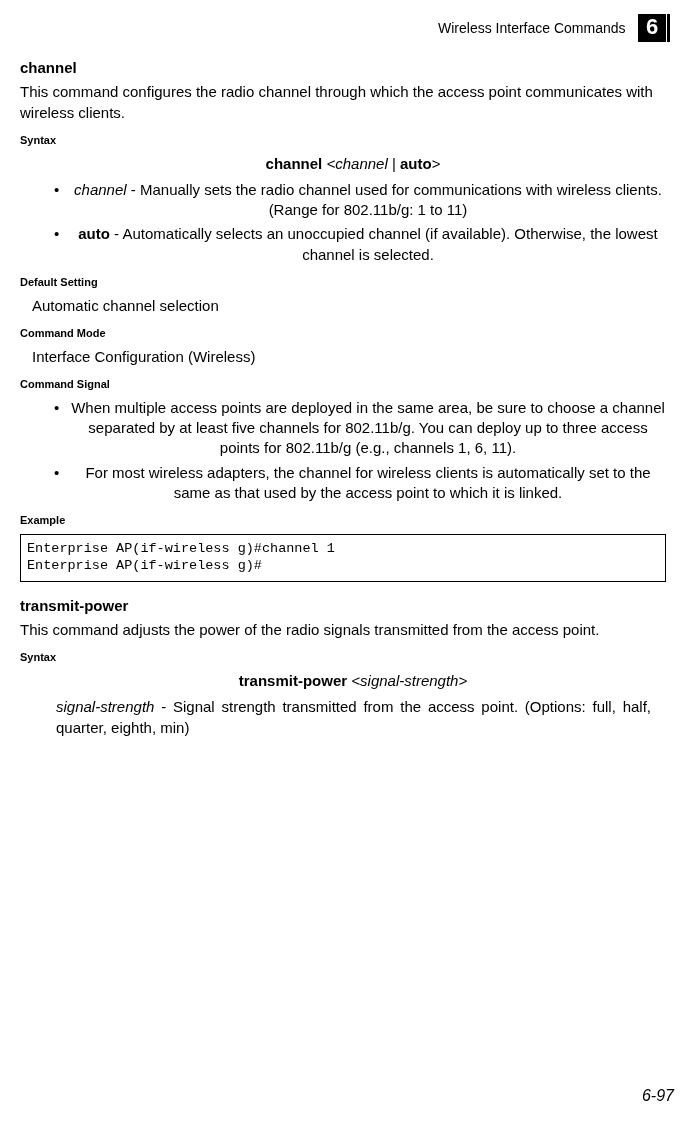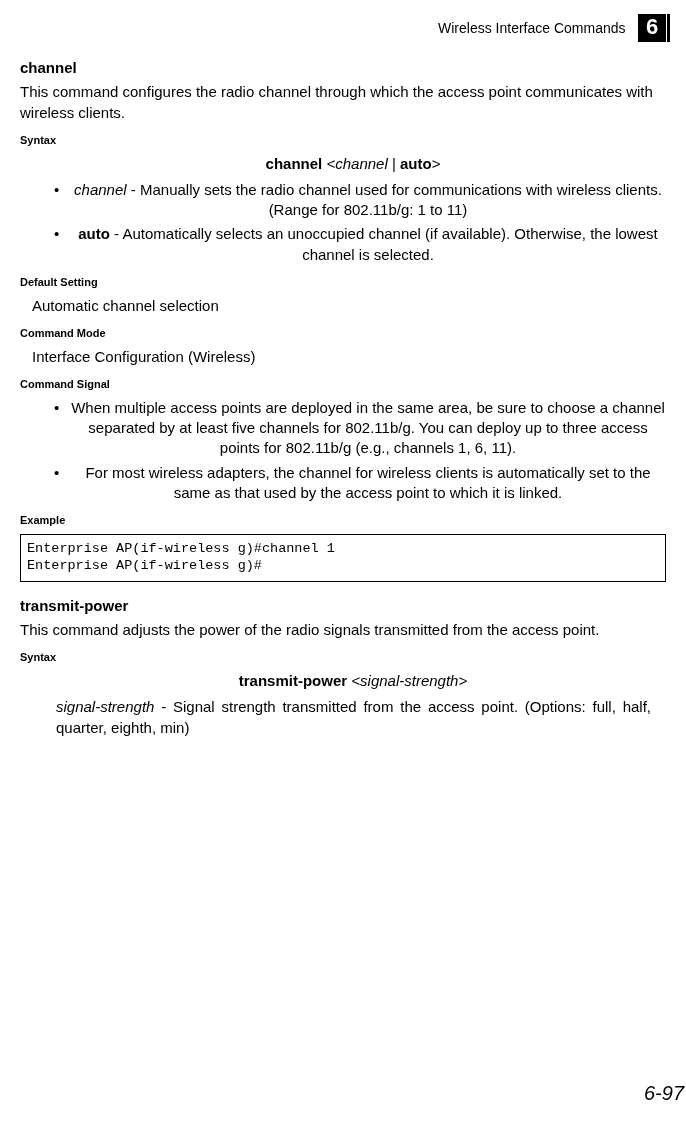--- a/index.html
+++ b/index.html
@@ -94,22 +94,22 @@
     padding: 6px 6px;
     font-family: "Courier New", monospace;
     font-size: 13.5px;
     white-space: pre;
     margin: 4px 0 14px 0;
     line-height: 1.25;
   }
   .footer {
     position: absolute;
     bottom: 18px;
-    right: 2px;
-    font-size: 20px;
+    right: 12px;
+    font-size: 16px;
     font-style: italic;
   }
   .param-desc {
     margin: 2px 15px 6px 36px;
   }
   .justify { text-align: justify; }
 </style>
 </head>
 <body>
 

